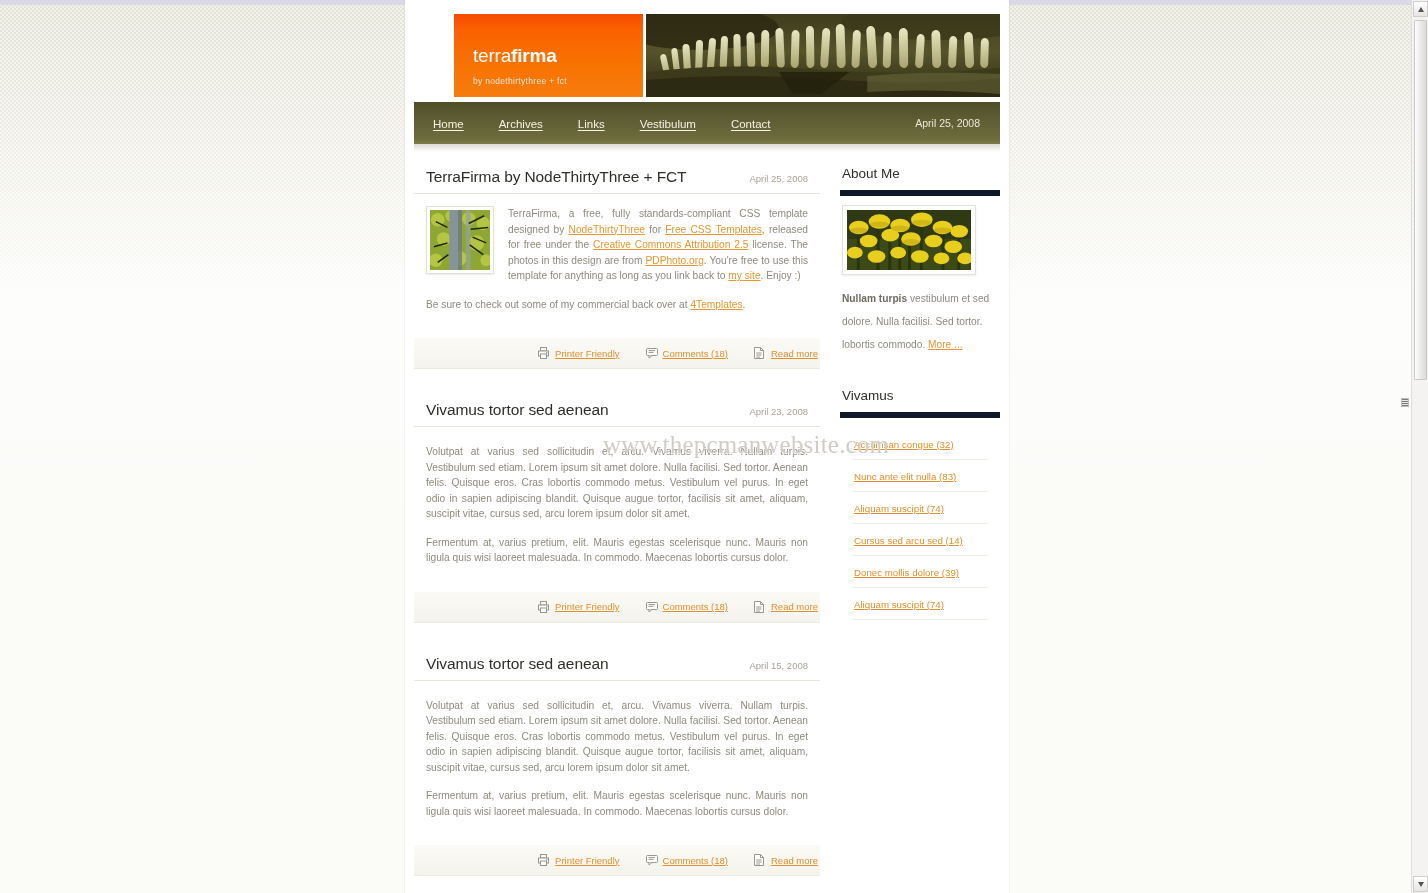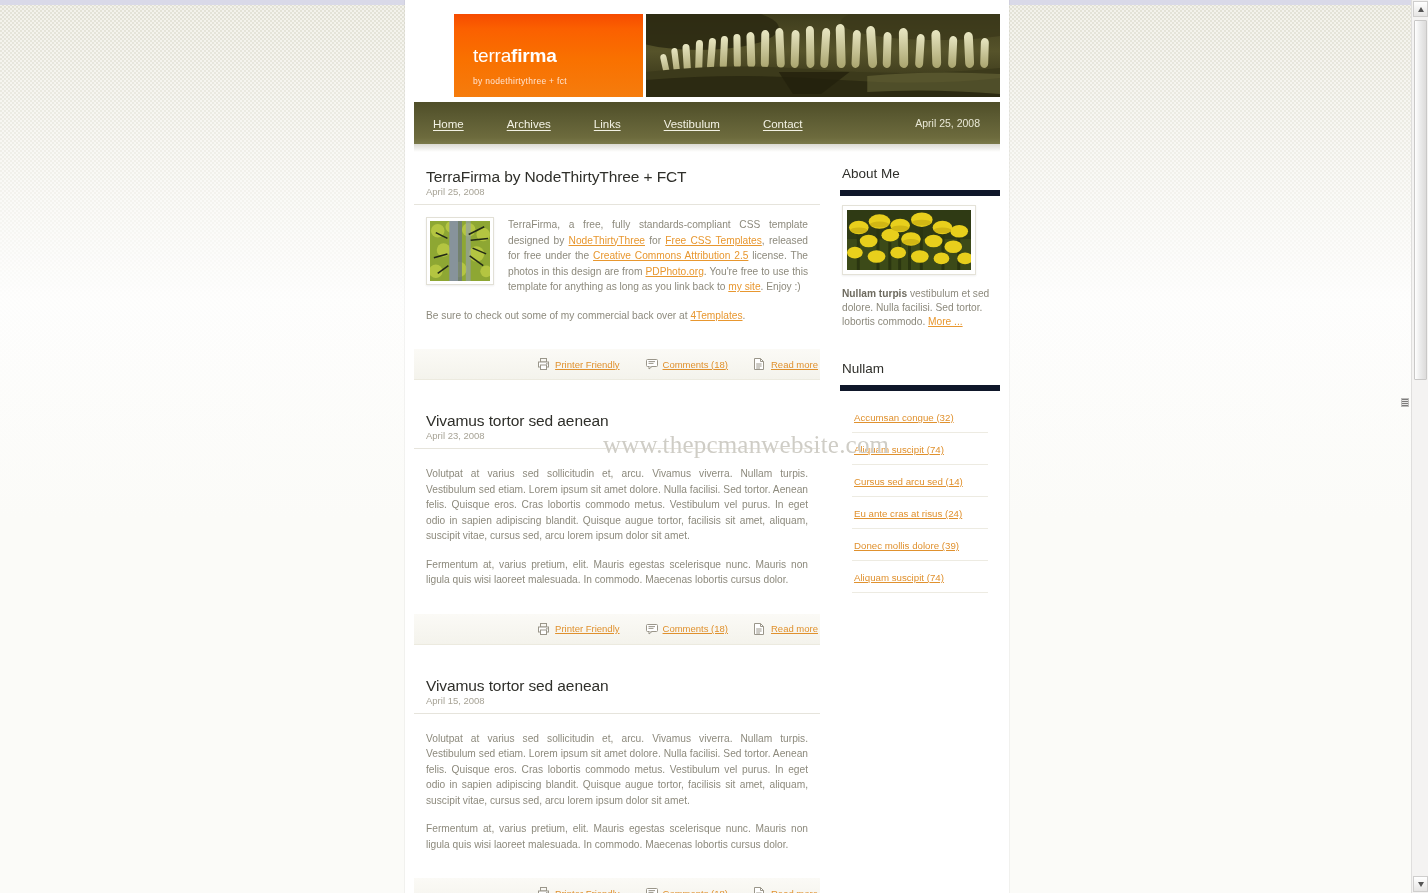--- a/index.html
+++ b/index.html
@@ -93,21 +93,21 @@
 
   
   #nav {
     margin: 5px 9px 0 9px;
     height: 42px;
     background: linear-gradient(to bottom, #4f4e28 0%, #5d5c33 40%, #6d6b3d 85%, #7b7a4b 100%);
     display:flex; align-items:center;
     position: relative;
   }
   #nav ul {
-    list-style:none; margin:0; padding:0 0 0 19px; display:flex; gap: 12px;
+    list-style:none; margin:0; padding:0 0 0 19px; display:flex; gap: 4px;
   }
   #nav ul li { margin-right: 31px; }
   #nav ul li a {
     color:#f3f2e4; font-size:11.5px; text-decoration: underline;
     text-underline-offset: 2px;
   }
   #nav-date {
     position:absolute; right: 20px; top: 15px;
     color:#e9e8d6; font-size:10.5px;
   }
@@ -120,21 +120,20 @@
   #content { display:flex; margin: 8px 9px 0 9px; }
   #main { width: 406px; }
   #sidebar { width: 160px; margin-left: 20px; }
 
   
   .post { margin-bottom: 12px; }
   .post-head {
     display:flex; align-items:baseline; justify-content:space-between;
     padding: 8px 12px 7px 12px;
     border-bottom: 1px solid #e6e4dc;
-    flex-direction: column;
   }
   .post-title {
     font-size: 15.5px; font-weight: 400; color: #2f2f2a; margin:0;
     letter-spacing: -0.1px;
   }
   .post-date { font-size: 9.5px; color:#a7a396; }
   .post-body { padding: 12px 12px 4px 12px; }
   .post-body p {
     margin: 0 0 13px 0;
     font-size: 10.2px; line-height: 15.5px; color:#8d8a7d;
@@ -170,21 +169,21 @@
     font-size: 13.5px; font-weight: 400; color:#2f2f2a; margin:0 0 9px 0;
     padding: 6px 2px 9px 2px;
     border-bottom: 6px solid #0f172a;
   }
   .side-photo {
     width:134px; height:70px; background:#fff; padding:4px;
     border:1px solid #e4e2d8; box-shadow:0 1px 2px rgba(0,0,0,0.07);
     margin: 7px 0 12px 2px;
   }
   .side-photo svg { display:block; width:100%; height:100%; }
-  .side-text { font-size:10.2px; line-height:14px; color:#8d8a7d; padding-left:2px; }
+  .side-text { font-size:10.2px; line-height:23px; color:#8d8a7d; padding-left:2px; }
   .side-text b { color:#6e6b5f; font-weight:700; }
   .side-text a { color:#e8972f; text-decoration:underline; }
   .topic-list { list-style:none; margin:12px; padding:0; }
   .topic-list li {
     border-bottom:1px solid #edebe2; padding: 6px 2px 7px 2px;
   }
   .topic-list li:first-child { padding-top: 4px; }
   .topic-list li a { font-size:9.7px; color:#e0912e; text-decoration:underline; }
 
   
@@ -503,26 +502,26 @@
                   <ellipse cx="76" cy="13" rx="10" ry="3"></ellipse>
               <ellipse cx="97" cy="21" rx="9" ry="3"></ellipse>
                   <ellipse cx="65" cy="33" rx="9" ry="3"></ellipse>
             </g>
           </svg>
         </div>
         <div class="side-text"><b>Nullam turpis</b><span> vestibulum et sed dolore. Nulla facilisi. Sed tortor. lobortis commodo. </span><a href="#">More ...</a></div>
       </div>
 
       <div class="side-block">
-        <h3 class="side-head">Nullam</h3>
+        <h3 class="side-head">Vivamus</h3>
         <ul class="topic-list">
           <li><a href="#">Accumsan congue (32)</a></li>
+          <li><a href="#">Nunc ante elit nulla (83)</a></li>
           <li><a href="#">Aliquam suscipit (74)</a></li>
           <li><a href="#">Cursus sed arcu sed (14)</a></li>
-          <li><a href="#">Eu ante cras at risus (24)</a></li>
           <li><a href="#">Donec mollis dolore (39)</a></li>
           <li><a href="#">Aliquam suscipit (74)</a></li>
         </ul>
       </div>
 
     </div>
   </div>
 
  </div>
 </div>

